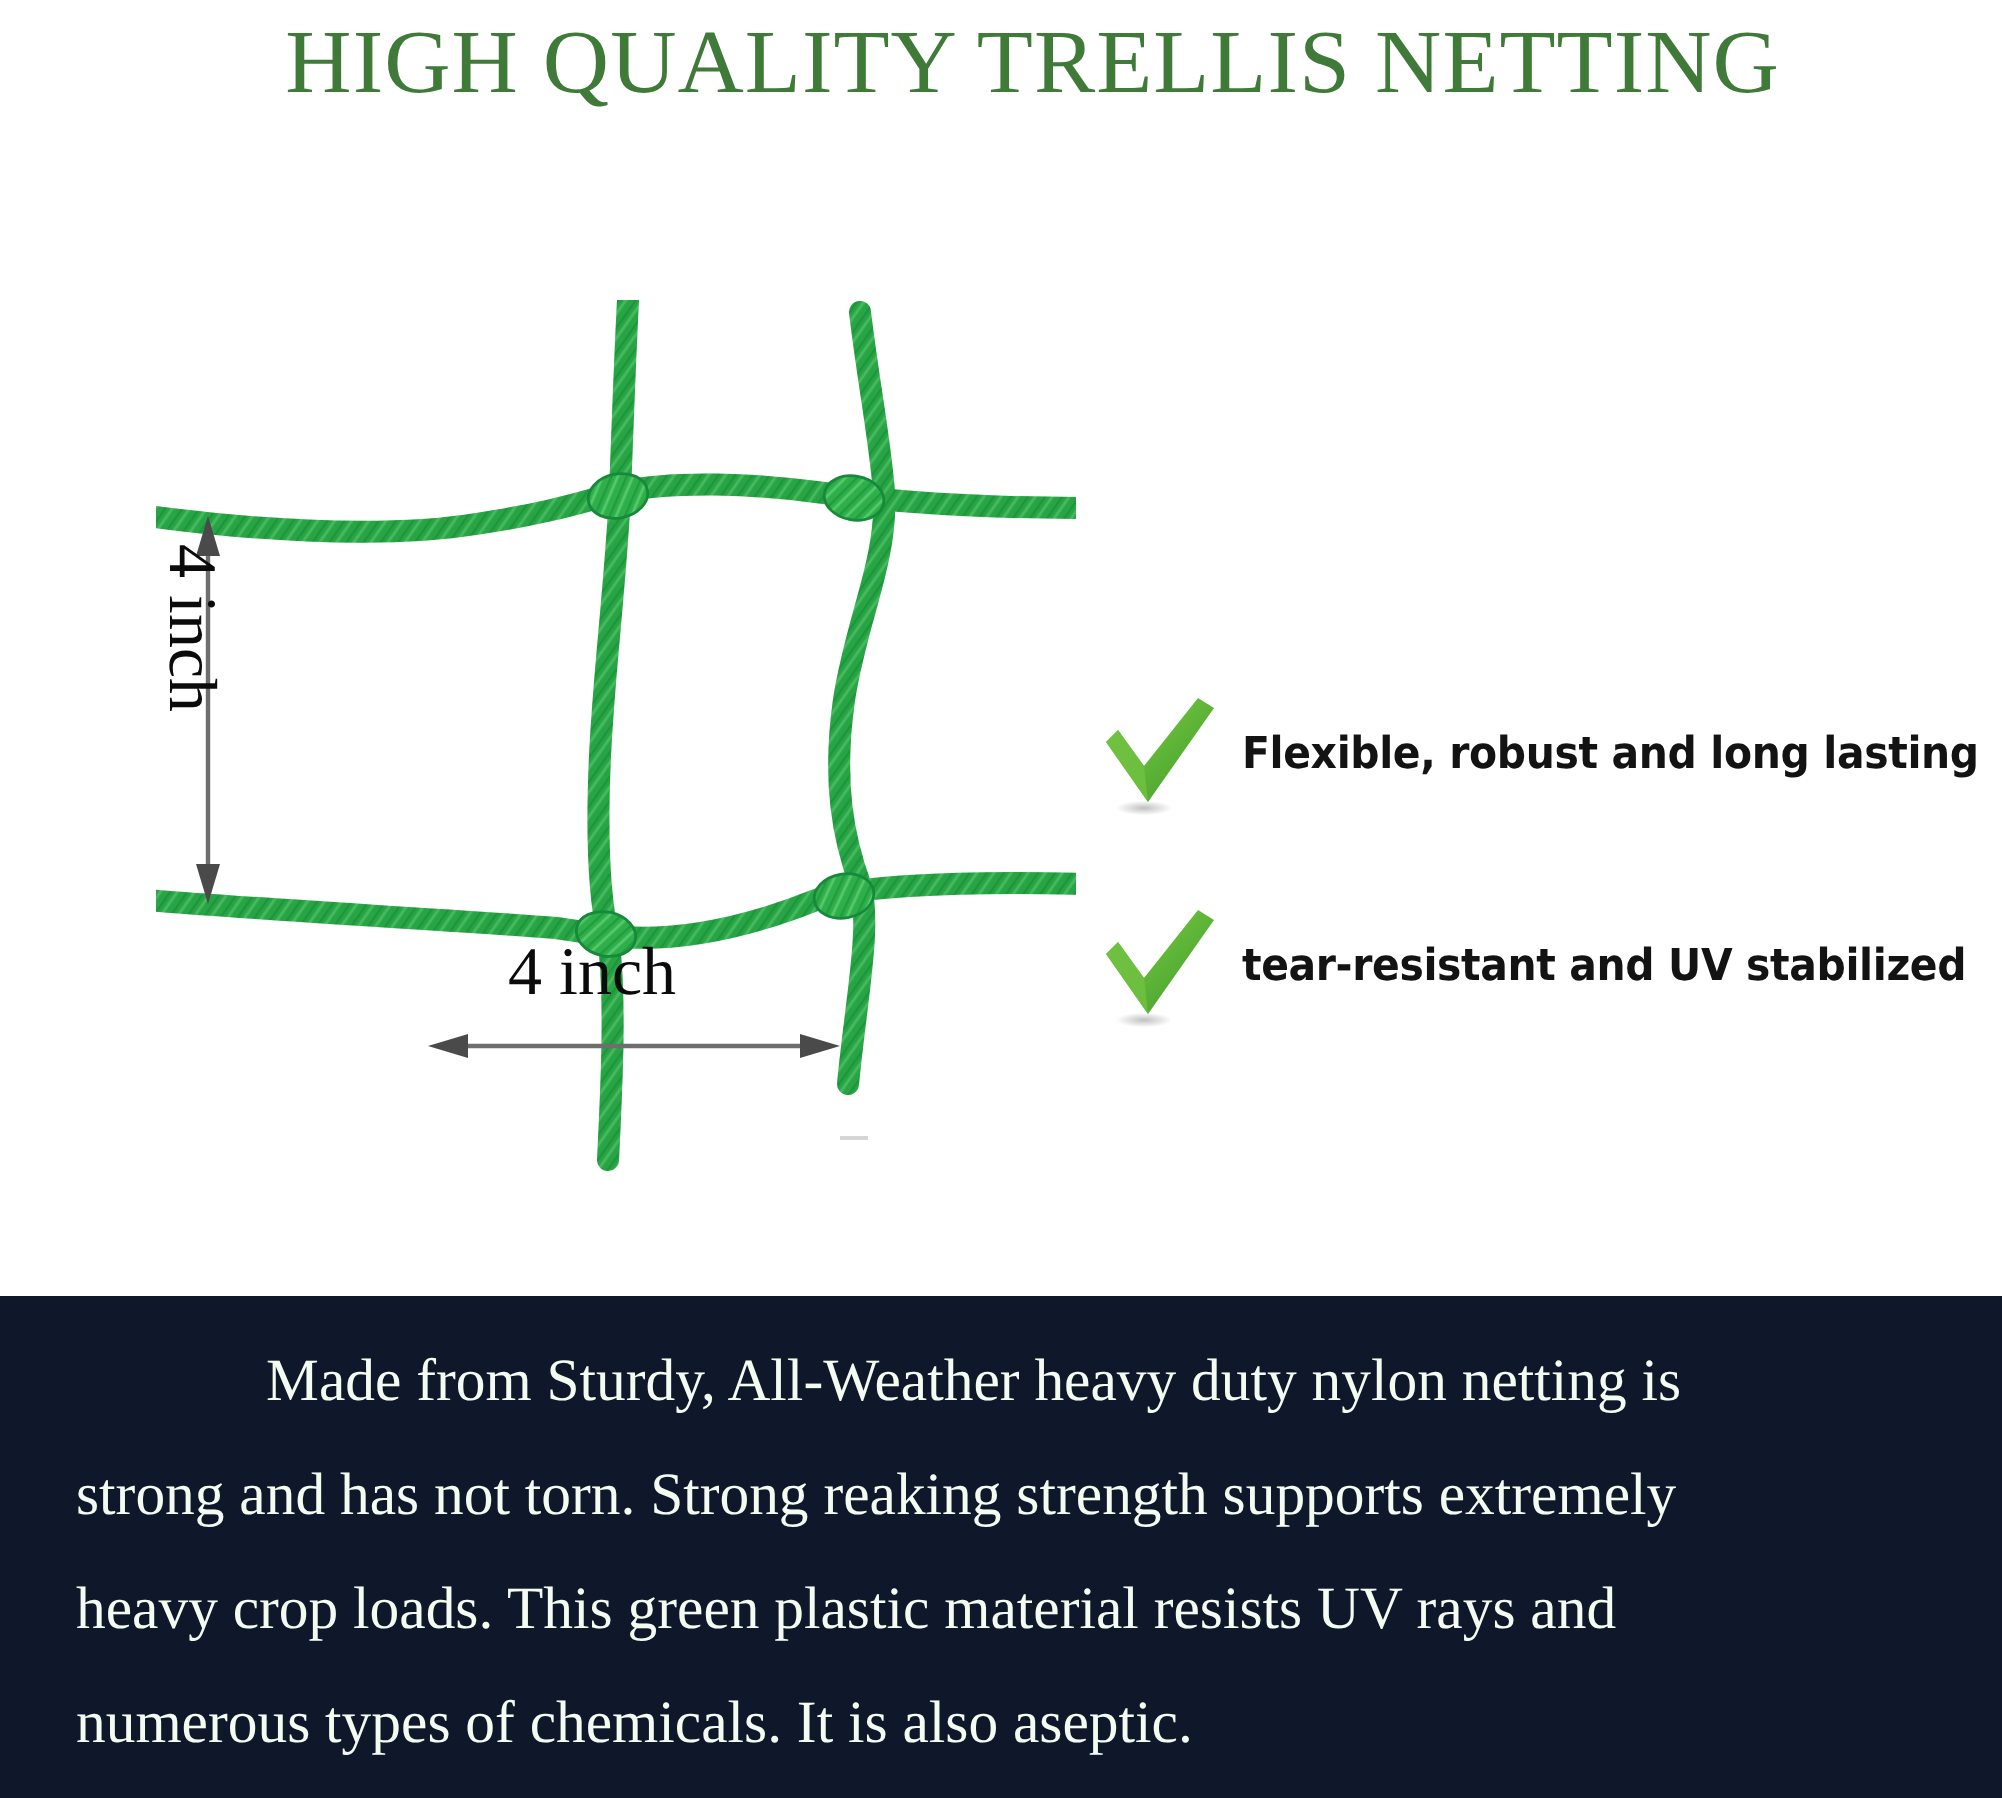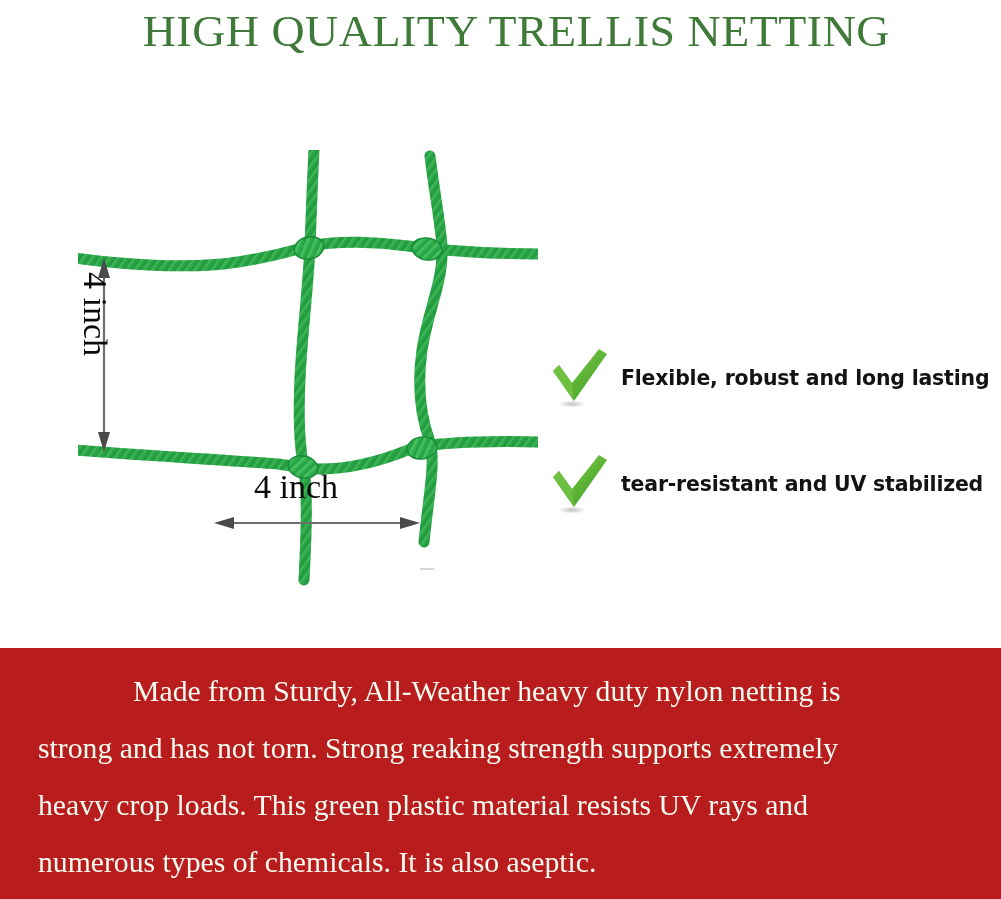--- a/index.html
+++ b/index.html
@@ -99,21 +99,21 @@
     letter-spacing: -0.2px;
   }
 
   
   #description-panel {
     position: absolute;
     left: 0;
     top: 648px;
     width: 1001px;
     height: 251px;
-    background: #b91c1c;
+    background: #0f172a;
     box-sizing: border-box;
     padding: 14px 40px 16px 38px;
   }
   .desc-line {
     font-family: "Liberation Serif", "DejaVu Serif", serif;
     font-size: 30px;
     line-height: 57px;
     color: #f4fbf1;
     white-space: nowrap;
     transform: scaleX(0.99);

